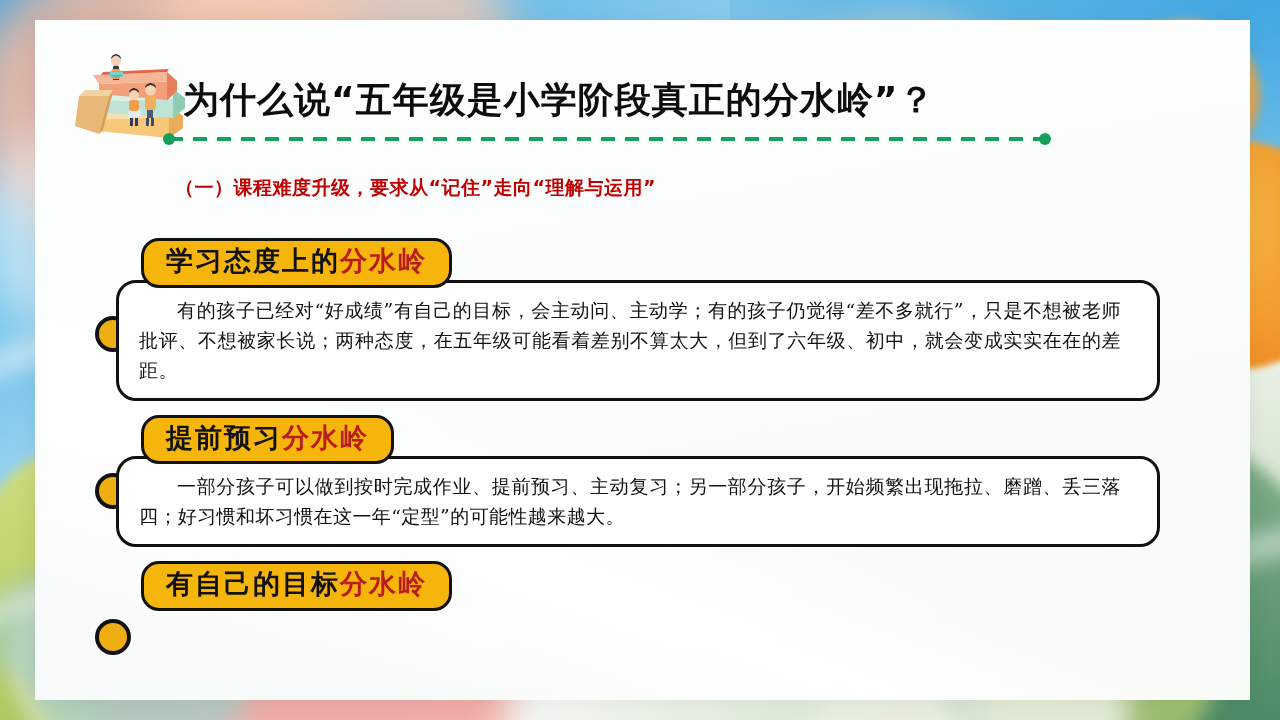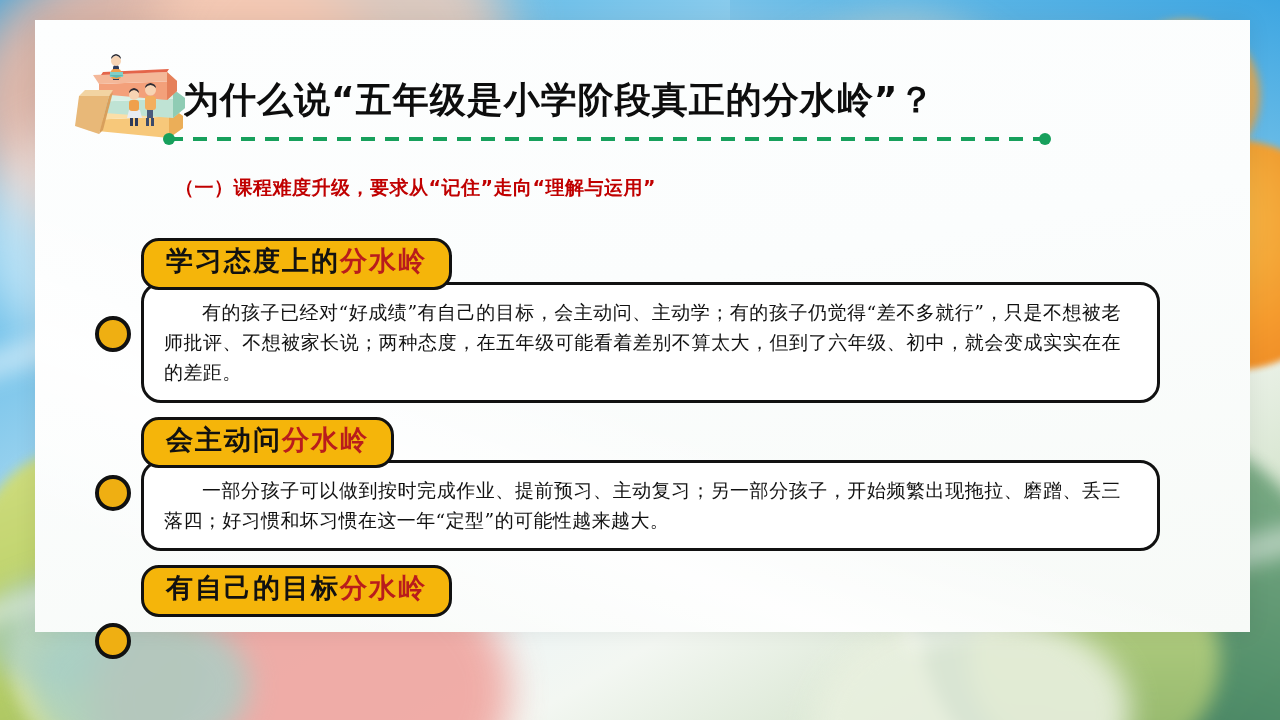--- a/index.html
+++ b/index.html
@@ -58,21 +58,21 @@
 
   .streak { position: absolute; background: rgba(255,255,255,.45); filter: blur(10px); transform: rotate(-18deg); }
   .streak-1 { left: -80px;  top: 300px; width: 460px; height: 28px; }
   .streak-2 { left: -60px;  top: 560px; width: 380px; height: 18px; }
   .streak-3 { right: -40px; bottom: 120px; width: 420px; height: 30px; transform: rotate(-14deg); }
 
   
   .card {
     position: absolute;
     left: 35px; top: 20px;
-    width: 1215px; height: 612px;
+    width: 1215px; height: 680px;
     background: linear-gradient(170deg, #fdfefe 0%, #fbfdfd 45%, #f7faf7 100%);
     box-shadow: 0 0 22px rgba(0,0,0,.07);
   }
   .card-sheen {
     position: absolute; left: 0; top: 0; width: 100%; height: 100%;
     background: linear-gradient(200deg, rgba(255,255,255,0) 58%, rgba(255,255,255,.85) 72%, rgba(255,255,255,0) 90%);
     pointer-events: none;
   }
 
   
@@ -115,25 +115,25 @@
   }
 
   .badge {
     position: relative; display: inline-block; margin-left: 106px;
     background: #F5B50A; border: 3px solid #111; border-radius: 18px;
     padding: 3px 22px 6px 22px; z-index: 3;
     font-size: 27px; font-weight: 700; line-height: 1.28;
     letter-spacing: 2px; white-space: nowrap;
     font-family: "DejaVu Serif", "Liberation Serif", serif;
   }
-  .badge .k { color: #111; font-family: Liberation Mono, monospace; }
+  .badge .k { color: #111; }
   .badge .hl { color: #b91c1c; }
 
   .body-box {
-    position: relative; margin: -8px 90px 0 106px;
+    position: relative; margin: -8px 90px 0 81px;
     background: #ffffff; border: 3px solid #111; border-radius: 20px;
     padding: 12px 36px 13px 20px;
     font-size: 19px; line-height: 1.58; color: #111;
     letter-spacing: .4px; text-align: justify; text-indent: 2em;
     font-family: "DejaVu Serif", "Liberation Serif", serif;
   }
 
   .b1 .bullet { top: 78px; }
   .b2 .bullet { top: 58px; }
   .b3 .bullet { top: 58px; }
@@ -237,21 +237,21 @@
         <span class="bullet"></span>
         <div class="badge">
           <span class="k">学习态度上的</span><span class="hl">分水岭</span>
         </div>
         <div class="body-box">有的孩子已经对“好成绩”有自己的目标，会主动问、主动学；有的孩子仍觉得“差不多就行”，只是不想被老师批评、不想被家长说；两种态度，在五年级可能看着差别不算太大，但到了六年级、初中，就会变成实实在在的差距。</div>
       </div>
 
       <div class="block b2">
         <span class="bullet"></span>
         <div class="badge">
-          <span class="k">会主动问</span><span class="hl">分水岭</span>
+          <span class="k">提前预习</span><span class="hl">分水岭</span>
         </div>
         <div class="body-box">一部分孩子可以做到按时完成作业、提前预习、主动复习；另一部分孩子，开始频繁出现拖拉、磨蹭、丢三落四；好习惯和坏习惯在这一年“定型”的可能性越来越大。</div>
       </div>
 
       <div class="block b3">
         <span class="bullet"></span>
         <div class="badge">
           <span class="k">有自己的目标</span><span class="hl">分水岭</span>
         </div>
       </div>

